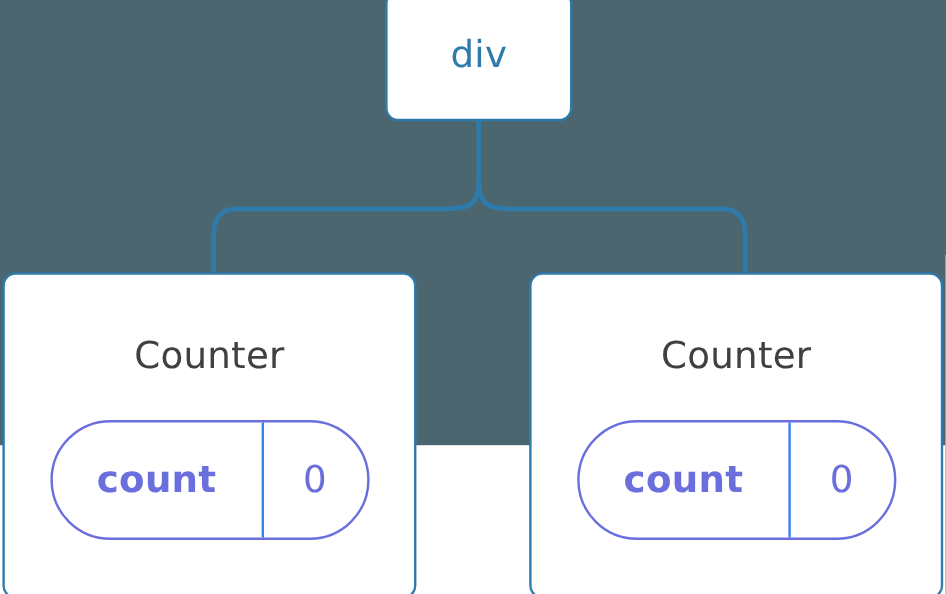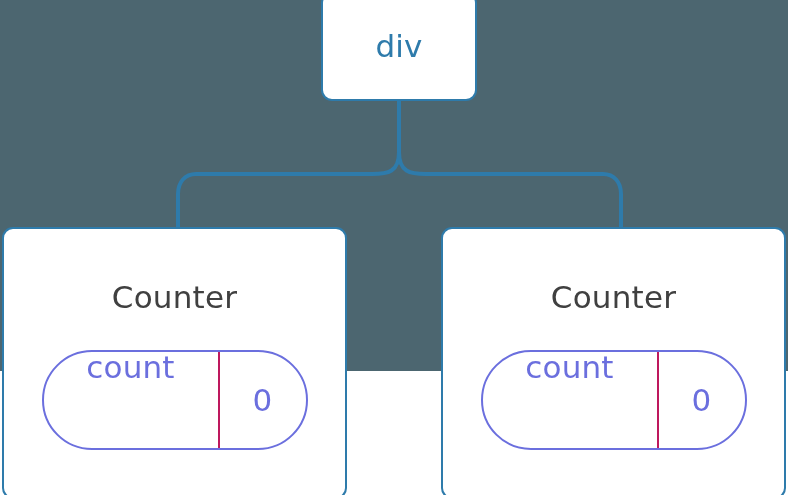--- a/index.html
+++ b/index.html
@@ -88,23 +88,24 @@
     border: 2px solid #6B6FDE;
     border-radius: 50px;
     box-sizing: border-box;
     display: flex;
     align-items: stretch;
     background: #FFFFFF;
   }
   .pill-key {
     flex: 0 0 174px;
     display: flex;
-    align-items: flex-start;
+    align-items: center;
     justify-content: center;
-    border-right: 2px solid #be185d;
+    border-right: 2px solid #3b82f6;
+    font-weight: bold;
   }
   .pill-value {
     flex: 1 1 auto;
     display: flex;
     align-items: center;
     justify-content: center;
   }
   .pill-key span, .pill-value span {
     color: #6B6FDE;
     font-size: 31px;

